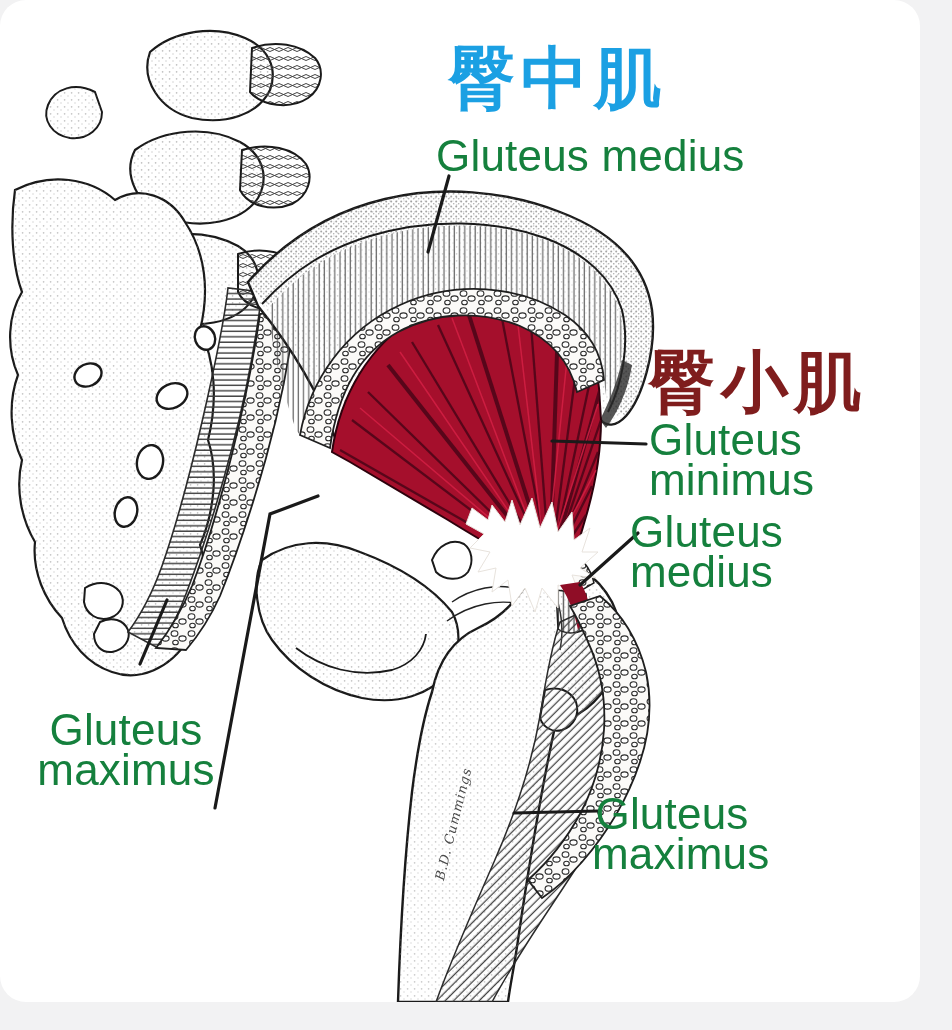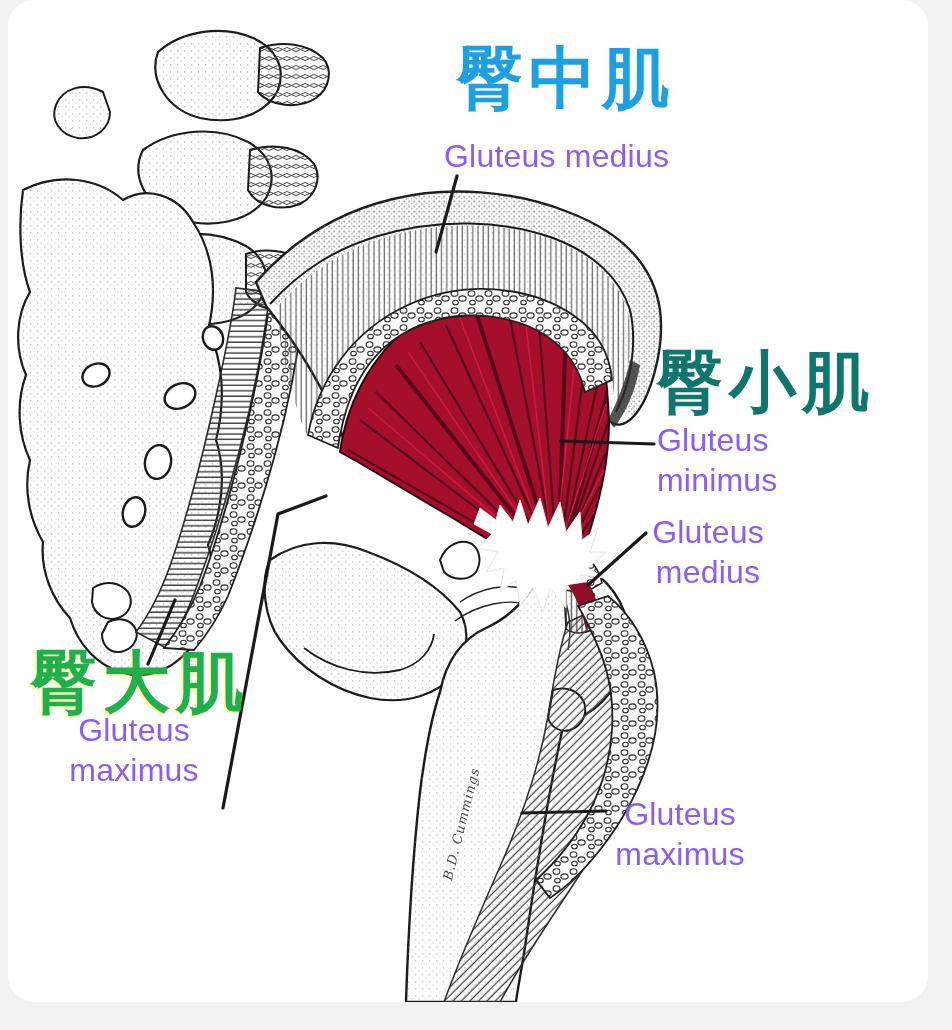--- a/index.html
+++ b/index.html
@@ -3,35 +3,35 @@
 <meta charset="utf-8">
 <style>
   html,body{margin:0;padding:0;}
   body{
     width:952px;height:1030px;position:relative;
     background:#f2f2f3;
     font-family:"Liberation Sans",sans-serif;
     overflow:hidden;
   }
   .card{
-    position:absolute;left:8px;top:0;width:920px;height:1002px;
+    position:absolute;left:0;top:0;width:920px;height:1002px;
     background:#ffffff;border-radius:26px;overflow:hidden;
   }
   svg.fig{position:absolute;left:0;top:0;}
   .lbl{
-    position:absolute;color:#8b5cf6;font-size:32px;line-height:40px;
+    position:absolute;color:#15803d;font-size:44px;line-height:40px;
     white-space:pre-line;letter-spacing:0.2px;
   }
   .center{text-align:center;}
   .zh{
     position:absolute;font-size:67px;font-weight:700;line-height:1;
     letter-spacing:6px;white-space:nowrap;
   }
   .zh-blue{color:#1BA0E3;}
-  .zh-red{color:#0f766e;}
+  .zh-red{color:#7f1d1d;}
   .zh-green{color:#1FAF4D;text-shadow:-2px 2px 0 rgba(255,242,0,.35);}
   .sig{
     position:absolute;left:432px;top:878px;
     font-family:"DejaVu Serif",serif;font-style:italic;
     font-size:13px;color:#4a4a4a;letter-spacing:1px;
     transform:rotate(-76deg);transform-origin:left top;
     white-space:nowrap;
   }
 </style>
 </head>
@@ -207,21 +207,20 @@
   <div class="zh zh-blue" style="left:448px;top:44px;">臀中肌</div>
   <div class="lbl" style="left:436px;top:136px;">Gluteus medius</div>
 
   <div class="zh zh-red" style="left:648px;top:348px;">臀小肌</div>
   <div class="lbl" style="left:649px;top:420px;">Gluteus
 minimus</div>
 
   <div class="lbl center" style="left:630px;top:512px;width:140px;">Gluteus
 medius</div>
 
-  <div class="zh zh-green" style="left:22px;top:648px;">臀大肌</div>
   <div class="lbl center" style="left:36px;top:710px;width:180px;">Gluteus
 maximus</div>
 
 
   <div class="lbl center" style="left:592px;top:794px;width:160px;">Gluteus
 maximus</div>
 
   <div class="sig">B.D. Cummings</div>
 </div>
 

